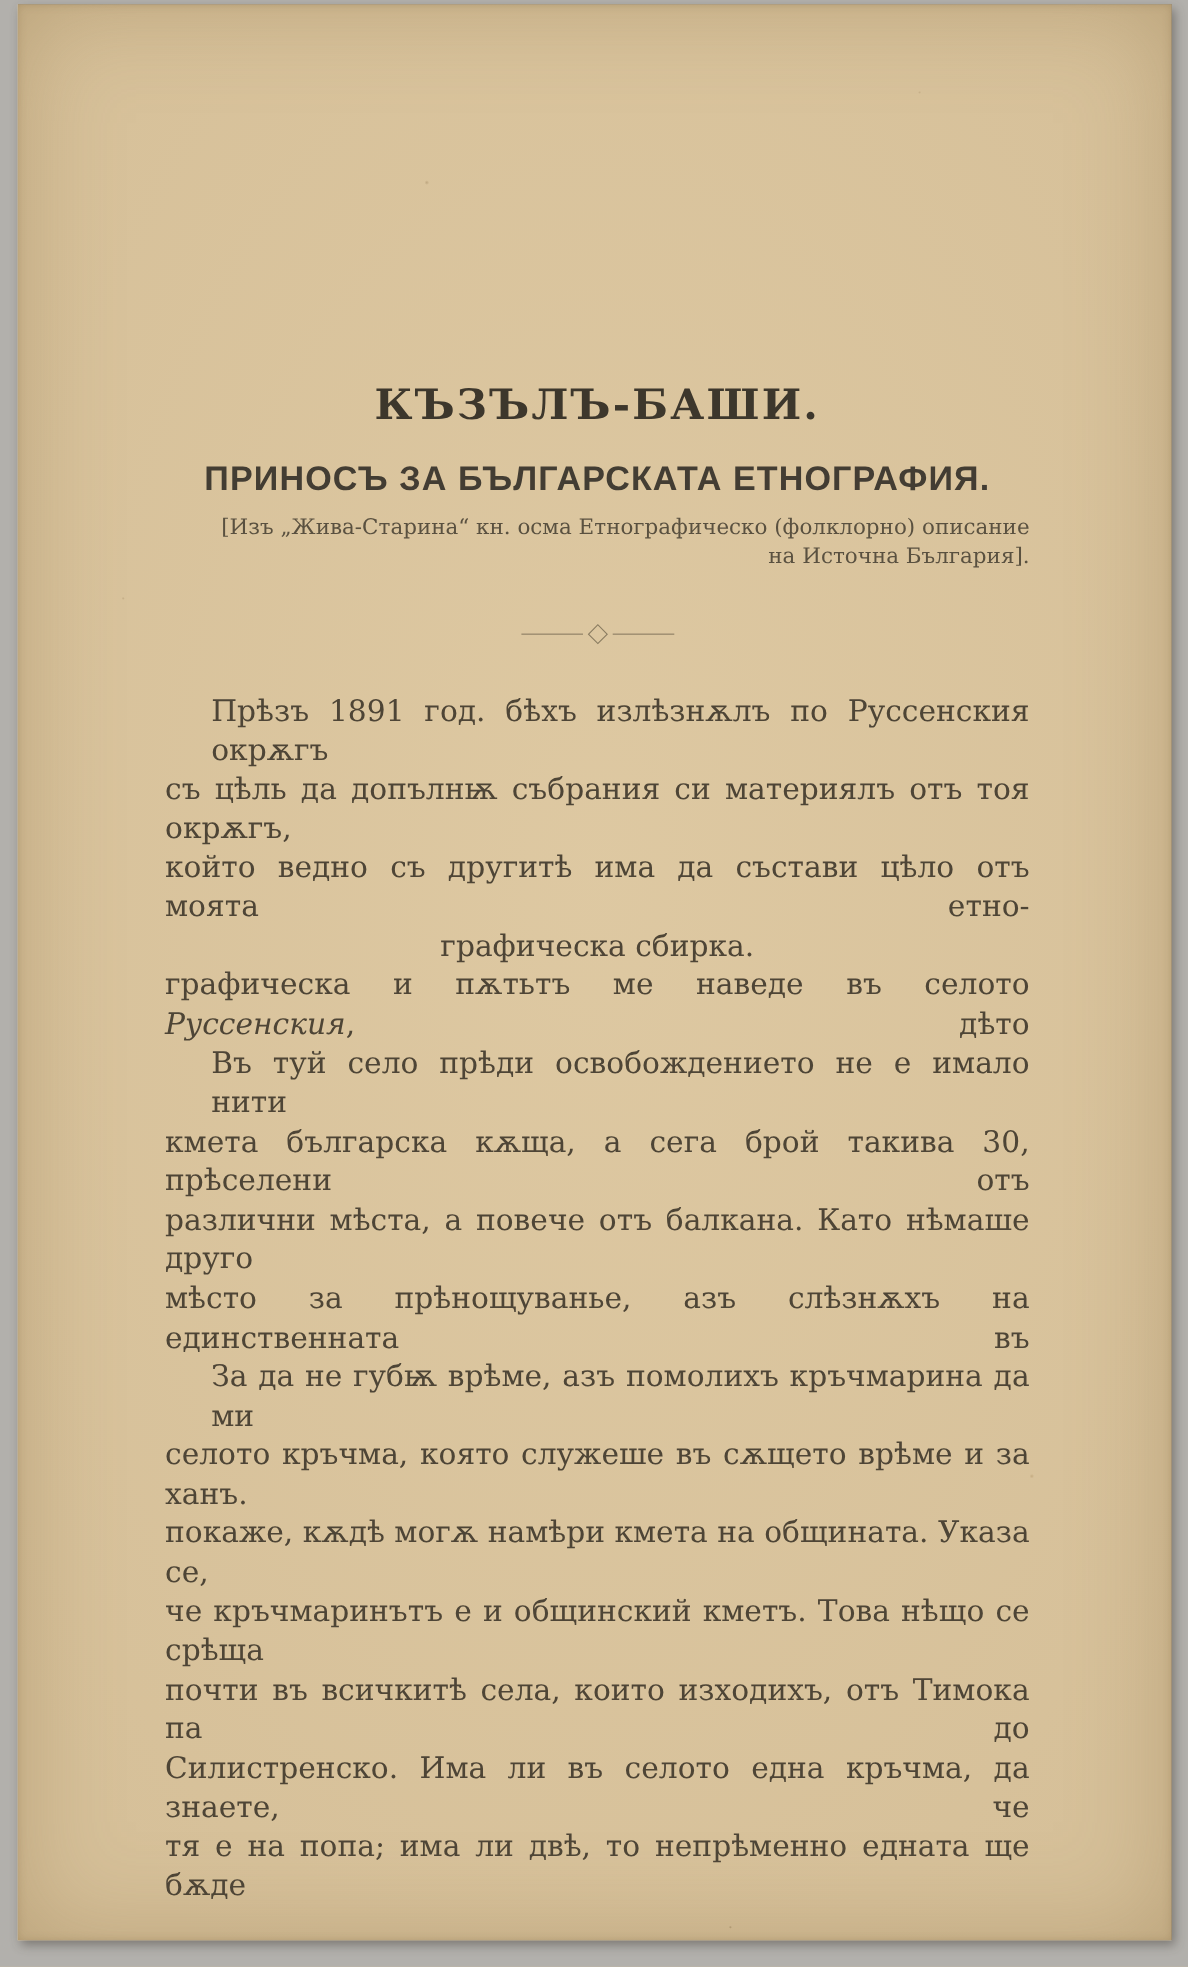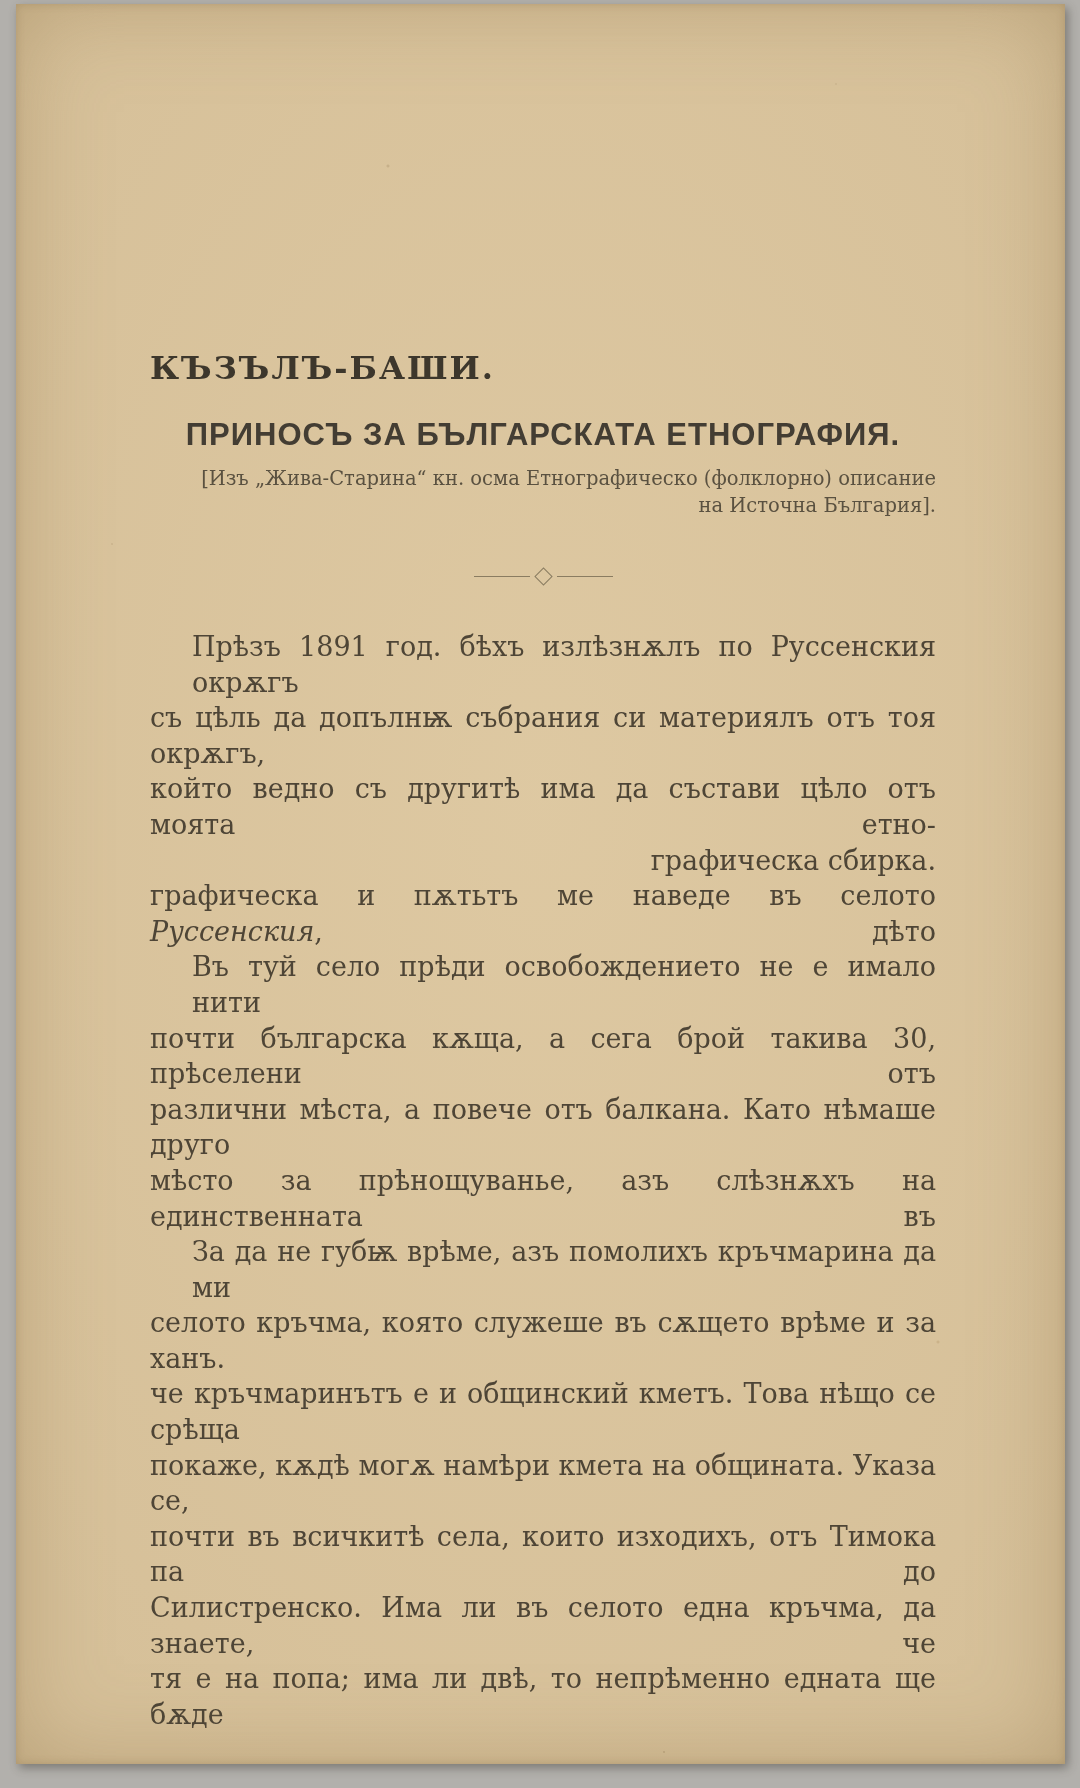--- a/index.html
+++ b/index.html
@@ -36,24 +36,24 @@
   }
   .content {
     position: absolute;
     left: 134px;
     top: 0;
     width: 786px;
     padding-top: 338px;
     color: #4e4536;
   }
   .title {
-    text-align: left;
+    text-align: center;
     font-family: "DejaVu Serif", serif;
     font-weight: 700;
-    font-size: 32px;
+    font-size: 38px;
     line-height: 52px;
     letter-spacing: 2px;
     color: #3d372c;
   }
   .subtitle {
     text-align: center;
     font-family: "Liberation Sans", sans-serif;
     font-weight: 700;
     font-size: 31px;
     line-height: 44px;
@@ -89,21 +89,21 @@
     background: transparent;
   }
   .body-text {
     margin-top: 46px;
     font-size: 27px;
     line-height: 35.6px;
     color: #4e4536;
   }
   .line {
     white-space: normal;
-    text-align: right;
+    text-align: center;
   }
   .line.just {
     text-align: justify;
     text-align-last: justify;
   }
   .line.indent {
     padding-left: 42px;
   }
   .it {
     font-style: italic;
@@ -132,26 +132,26 @@
       <span class="rule"></span>
     </div>
 
     <div class="body-text">
         <div class="line indent just"><span>Прѣзъ 1891 год. бѣхъ излѣзнѫлъ по Руссенския окрѫгъ</span></div>
         <div class="line just"><span>съ цѣль да допълнѭ събрания си материялъ отъ тоя окрѫгъ,</span></div>
         <div class="line just"><span>който ведно съ другитѣ има да състави цѣло отъ моята етно-</span></div>
         <div class="line"><span>графическа сбирка.</span></div>
         <div class="line just"><span>графическа и пѫтьтъ ме наведе въ селото </span><span class="it">Руссенския</span><span>, дѣто</span></div>
         <div class="line indent just"><span>Въ туй село прѣди освобождението не е имало нити</span></div>
-        <div class="line just"><span>почти българска кѫща, а сега брой такива 30, прѣселени отъ</span></div>
+        <div class="line just"><span>кмета българска кѫща, а сега брой такива 30, прѣселени отъ</span></div>
         <div class="line just"><span>различни мѣста, а повече отъ балкана. Като нѣмаше друго</span></div>
         <div class="line just"><span>мѣсто за прѣнощуванье, азъ слѣзнѫхъ на единственната въ</span></div>
         <div class="line indent just"><span>За да не губѭ врѣме, азъ помолихъ кръчмарина да ми</span></div>
         <div class="line just"><span>селото кръчма, която служеше въ сѫщето врѣме и за ханъ.</span></div>
+        <div class="line just"><span>покаже, кѫдѣ могѫ намѣри кмета на общината. Указа се,</span></div>
         <div class="line just"><span>че кръчмаринътъ е и общинский кметъ. Това нѣщо се срѣща</span></div>
-        <div class="line just"><span>покаже, кѫдѣ могѫ намѣри кмета на общината. Указа се,</span></div>
         <div class="line just"><span>почти въ всичкитѣ села, които изходихъ, отъ Тимока па до</span></div>
         <div class="line just"><span>Силистренско. Има ли въ селото една кръчма, да знаете, че</span></div>
         <div class="line just"><span>тя е на попа; има ли двѣ, то непрѣменно едната ще бѫде</span></div>
       </div>
 
   </div>
 </div>
 
 </body></html>

